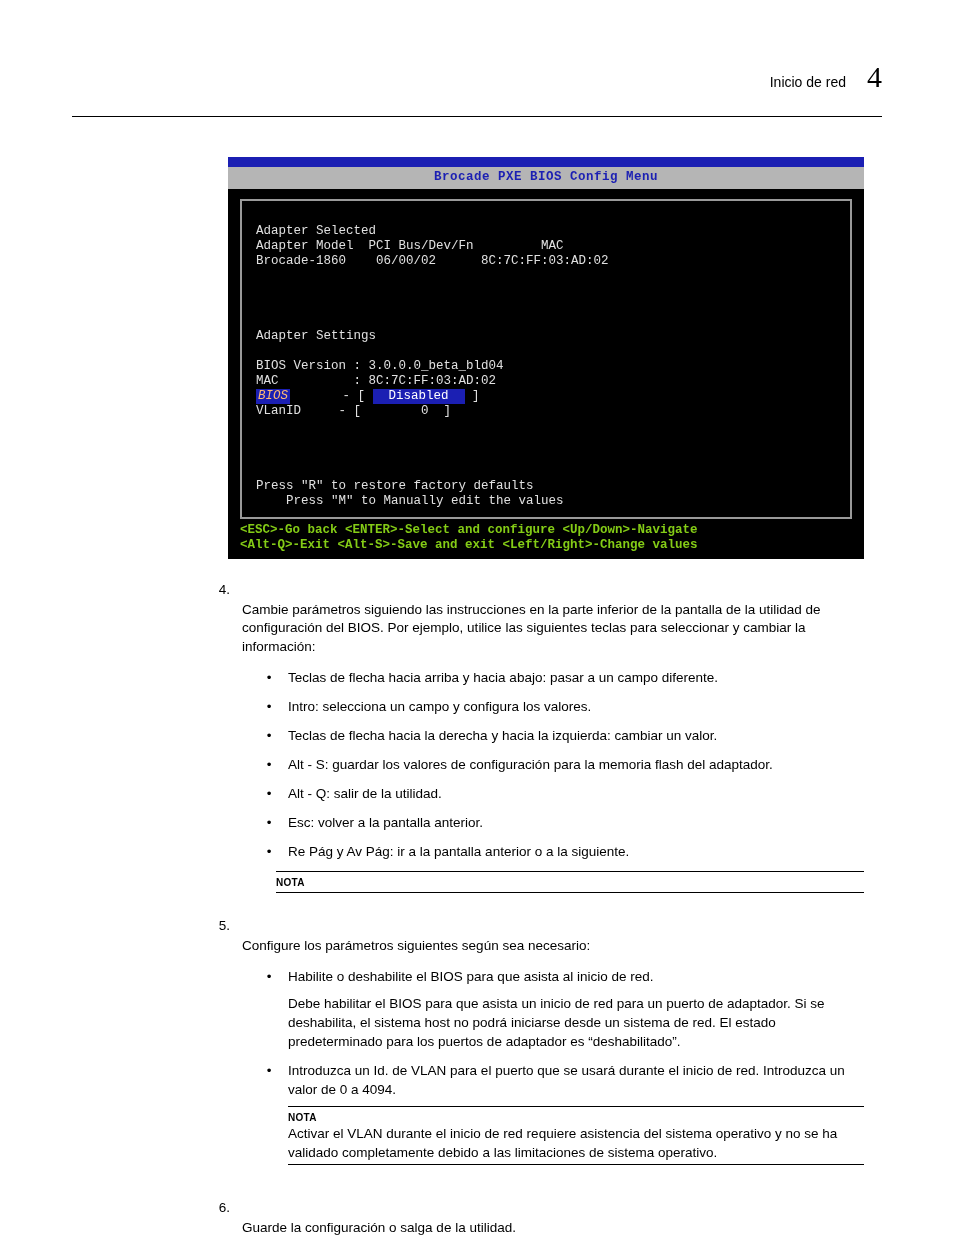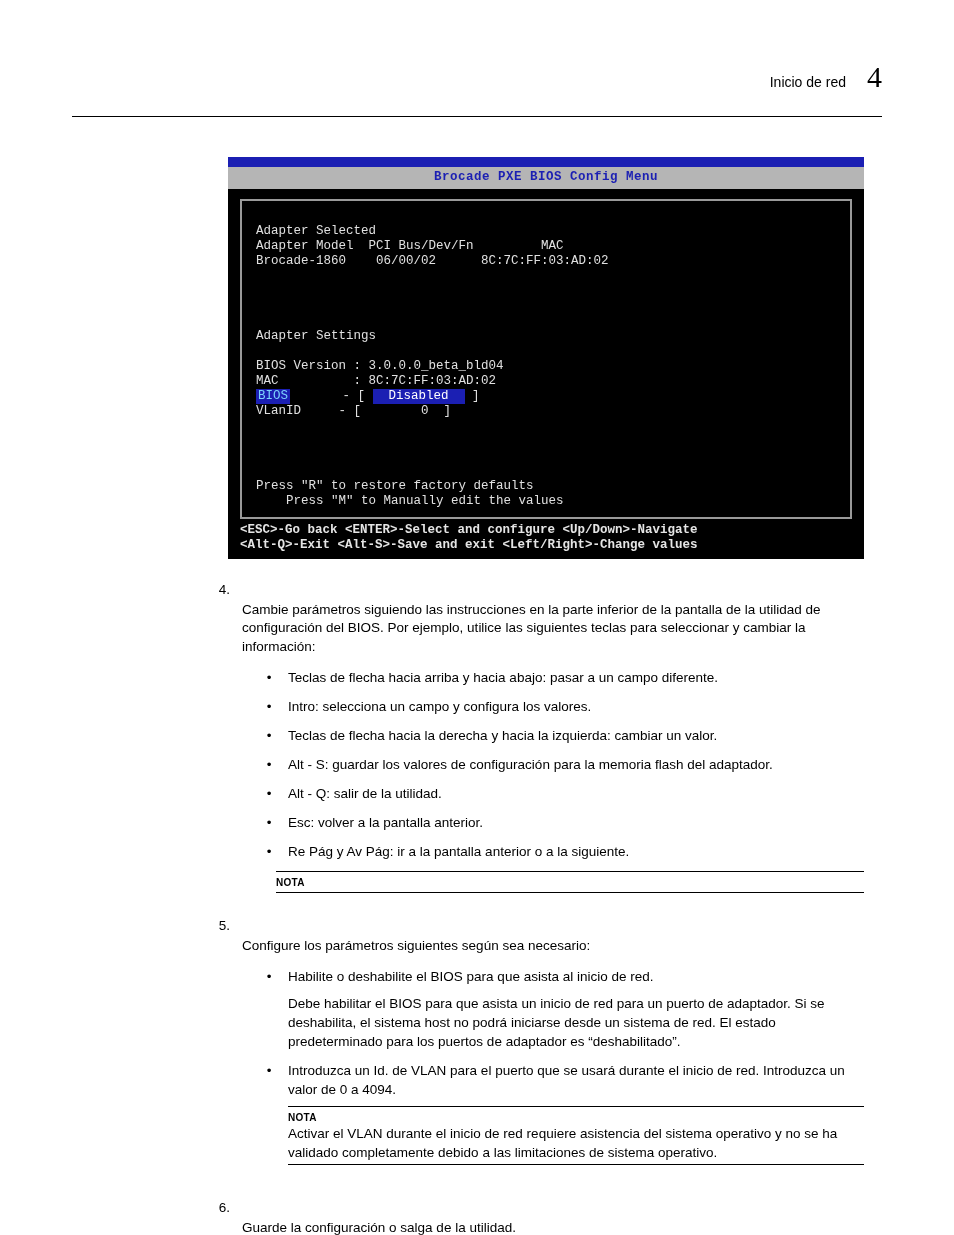--- a/index.html
+++ b/index.html
@@ -45,34 +45,35 @@
   .bios-box {
     border: 2px double #9a9a9a;
     padding: 8px 14px;
     color: #e0e0e0;
     white-space: pre;
     min-height: 280px;
     position: relative;
   }
   .bios-sel {
     background: #1b1fb3;
-    color: #7dd3fc;
+    color: #fdba74;
     padding: 0 2px;
     display: inline-block;
+    font-style: italic;
   }
   .bios-sel2 {
     background: #1b1fb3;
     color: #fff;
     padding: 0 2px;
     display: inline-block;
     min-width: 92px;
     text-align: center;
   }
   .bios-footer {
-    color: #e5e5e5;
+    color: #84cc16;
     white-space: pre;
     padding-top: 4px;
     font-weight: bold;
   }
   .ol { list-style: none; }
   .ol > li { display: flex; gap: 12px; margin-bottom: 10px; }
   .ol .num { min-width: 18px; text-align: right; margin-left: 140px; }
   .ol .body { flex: 1; margin-right: 18px; margin-top: 20px; }
   .ul { list-style: none; margin-top: 12px; }
   .ul > li { display: flex; gap: 12px; margin-bottom: 10px; }

